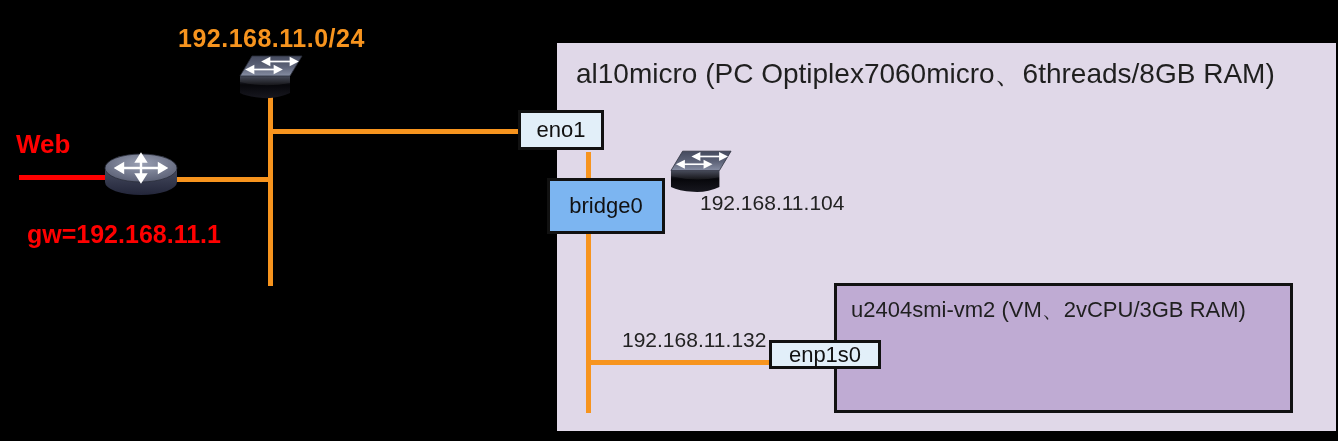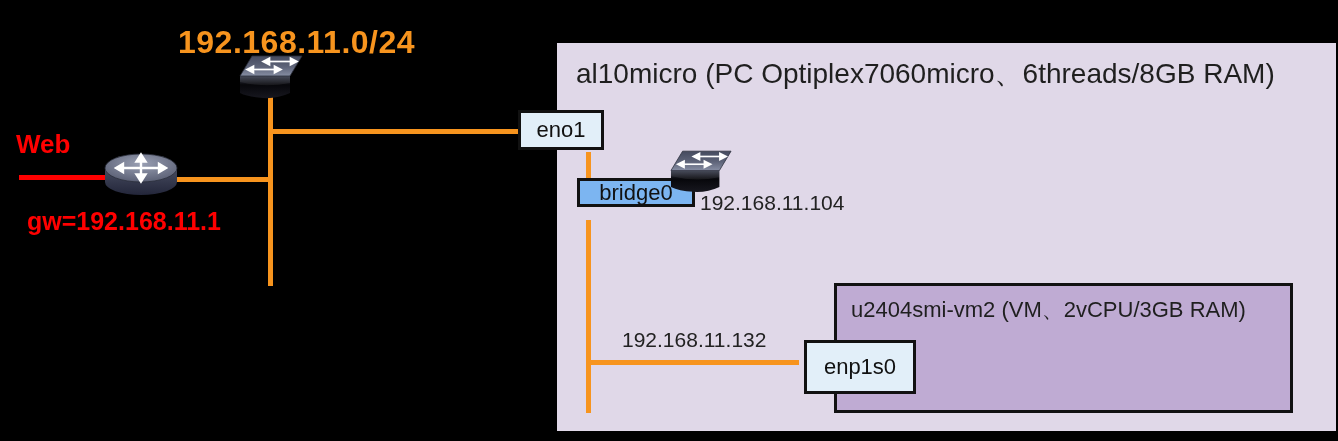--- a/index.html
+++ b/index.html
@@ -7,23 +7,23 @@
     position:relative;
     width:1338px;height:441px;
     background:var(--background,#000);
     border-radius:10px;
     overflow:hidden;
     font-family:"Liberation Sans", sans-serif;
   }
   .abs{position:absolute;}
 
   
-  .lbl-subnet{left:178px;top:24px;font-size:32px;font-weight:bold;color:var(--label_orange,#F7941E);letter-spacing:.5px;}
+  .lbl-subnet{left:178px;top:24px;font-size:25px;font-weight:bold;color:var(--label_orange,#F7941E);letter-spacing:.5px;}
   .lbl-web{left:16px;top:129px;font-size:26px;font-weight:bold;color:var(--label_red,#FF0000);text-align:right;}
-  .lbl-gw{left:27px;top:207px;font-size:25px;font-weight:bold;color:var(--label_red,#FF0000);}
+  .lbl-gw{left:27px;top:220px;font-size:25px;font-weight:bold;color:var(--label_red,#FF0000);}
   .lbl-dark{font-size:21px;color:var(--text_dark,#1F1F1F);}
 
   
   .line{background:var(--link_orange,#F7941E);z-index:1;}
   .line.red{background:var(--label_red,#FF0000);}
 
   
   .host-box{
     left:557px;top:43px;width:779px;height:388px;
     background:var(--host_box,#E0D8E8);z-index:0;
@@ -41,22 +41,22 @@
 
   
   .port-box{
     display:flex;align-items:center;justify-content:center;
     background:var(--nic_box,#E2EFF9);
     border:3px solid var(--box_border,#111);
     box-sizing:border-box;
     font-size:22px;color:#111;z-index:3;
   }
   .port-eno1{left:518px;top:110px;width:86px;height:40px;}
-  .port-bridge{left:577px;top:178px;width:118px;height:29px;background:var(--bridge_box,#7CB5F1);z-index:2;}
-  .port-enp1s0{left:804px;top:340px;width:112px;height:54px;z-index:4;text-align:center;}
+  .port-bridge{left:547px;top:178px;width:118px;height:56px;background:var(--bridge_box,#7CB5F1);z-index:2;}
+  .port-enp1s0{left:769px;top:340px;width:112px;height:29px;z-index:4;text-align:center;}
 
   .ip-bridge{left:700px;top:191px;font-size:21px;color:#222;z-index:3;}
   .ip-vm{left:622px;top:328px;font-size:21px;color:#222;z-index:3;}
 
   .icon-switch-top{left:239px;top:55px;width:64px;height:44px;z-index:2;}
   .icon-router{left:103px;top:151px;width:76px;height:48px;z-index:2;}
   .icon-switch-bridge{left:670px;top:150px;width:62px;height:43px;z-index:4;}
 
   svg{display:block;width:100%;height:100%;}
 </style>

